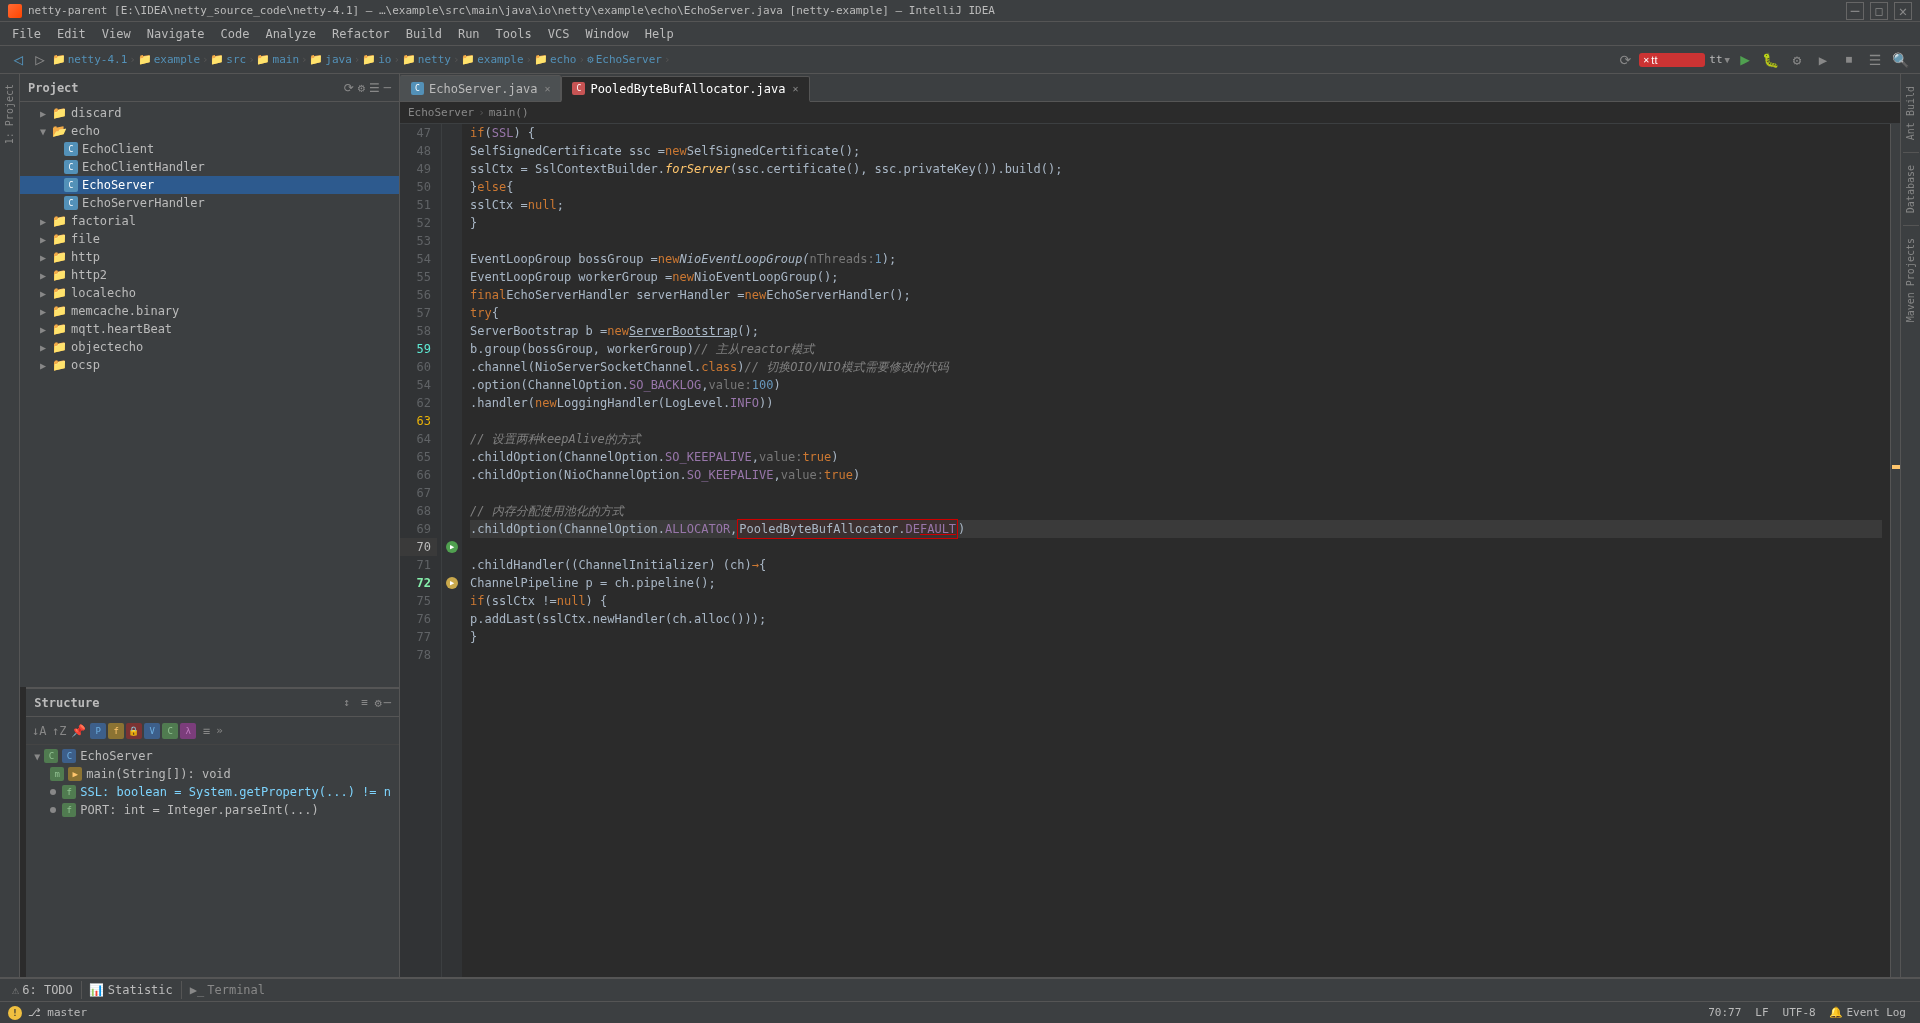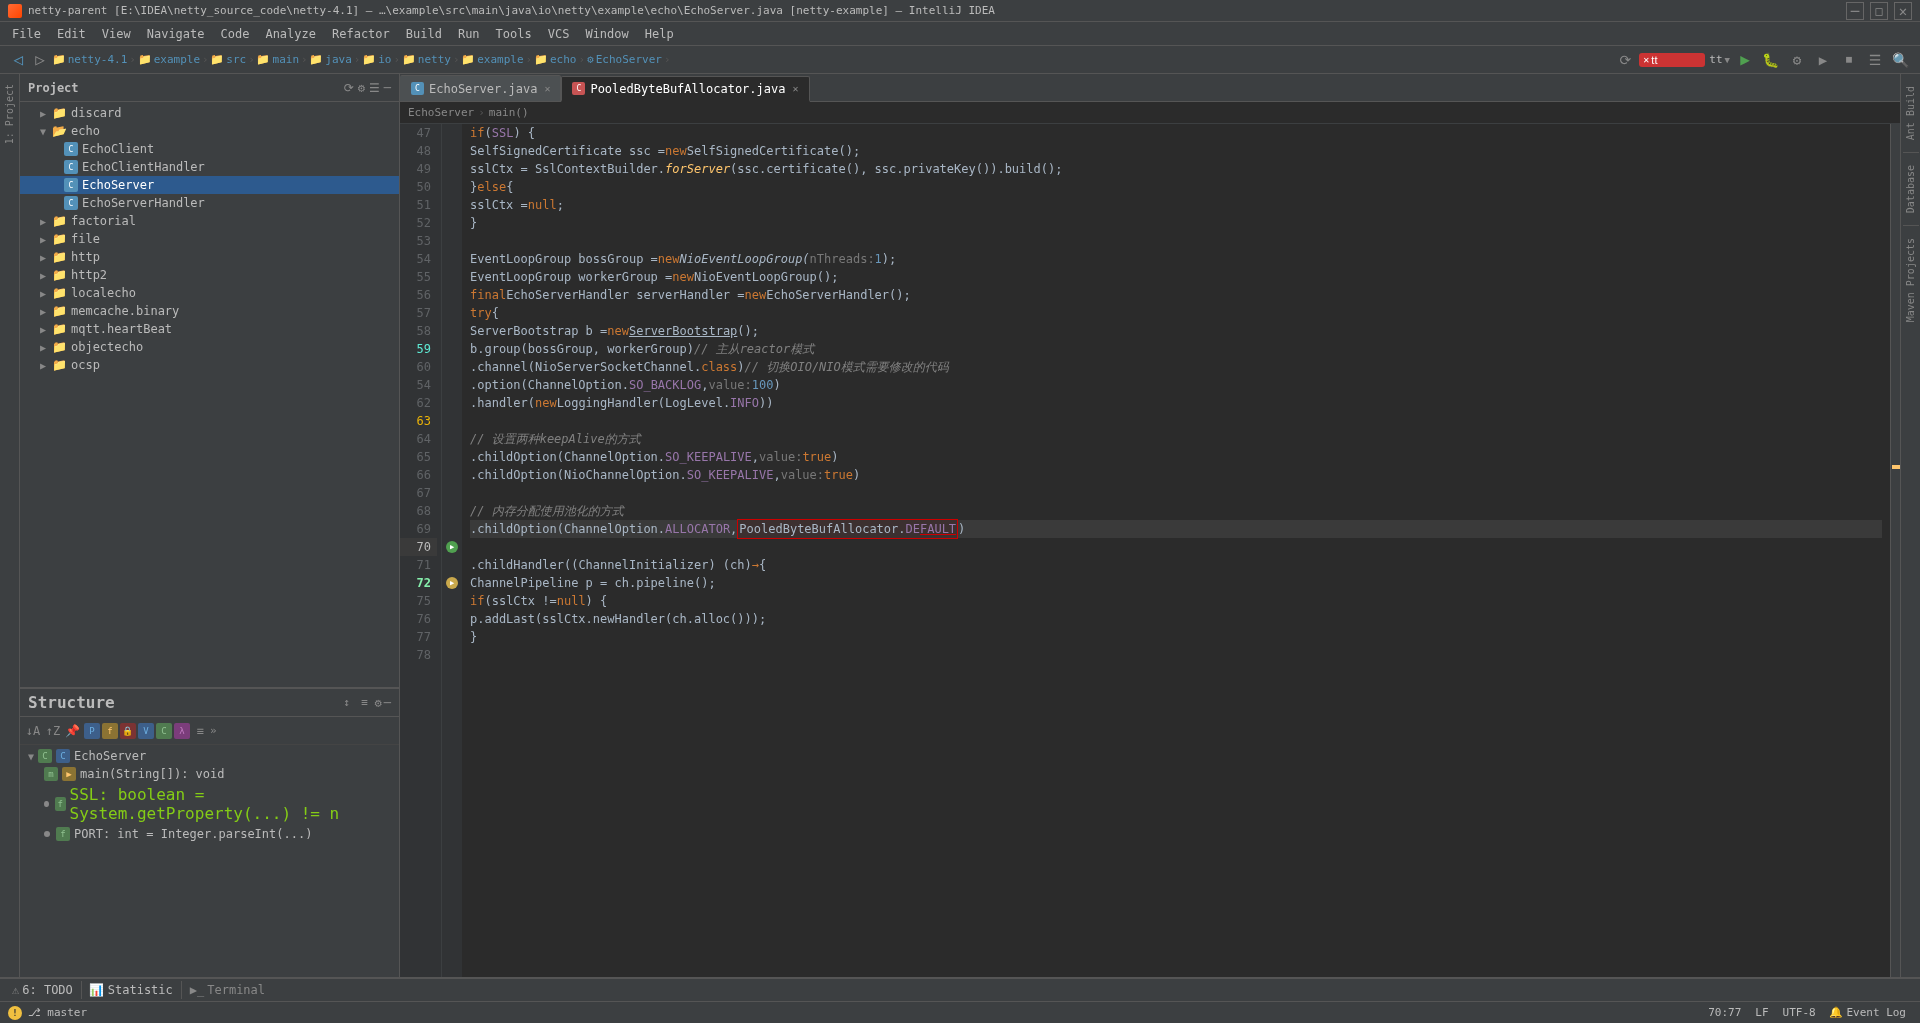--- a/index.html
+++ b/index.html
@@ -261,21 +261,21 @@
           <span style="display:inline-block;width:16px;"></span>
           <span style="width:12px;font-size:10px;color:#888;">▶</span>
           <span style="color:#c9b467;margin-right:4px;">📁</span>
           <span style="color:#bbbbbb;">ocsp</span>
         </div>
       </div>
     </div>
 
     <div id="structure-panel" style="height:290px;background:#3c3f41;display:flex;flex-direction:column;border-right:1px solid #555;border-top:2px solid #555;flex-shrink:0;">
       <div style="height:28px;background:#3c3f41;display:flex;align-items:center;padding:0 8px;border-bottom:1px solid #555;flex-shrink:0;">
-        <span style="font-size:16px;color:#bbbbbb;font-weight:bold;">Structure</span>
+        <span style="font-size:12px;color:#bbbbbb;font-weight:bold;">Structure</span>
         <div style="margin-left:auto;display:flex;gap:2px;align-items:center;">
 
           <span style="cursor:pointer;color:#888;font-size:11px;width:16px;height:16px;display:flex;align-items:center;justify-content:center;">↕</span>
           <span style="cursor:pointer;color:#888;font-size:11px;width:16px;height:16px;display:flex;align-items:center;justify-content:center;">≡</span>
           <span style="cursor:pointer;color:#888;font-size:12px;">⚙</span>
           <span style="cursor:pointer;color:#888;font-size:12px;">─</span>
         </div>
       </div>
 
       <div style="height:28px;background:#3c3f41;display:flex;align-items:center;padding:0 4px;border-bottom:1px solid #444;gap:2px;flex-shrink:0;">
@@ -304,21 +304,21 @@
 
         <div style="display:flex;align-items:center;padding:2px 8px 2px 24px;cursor:pointer;gap:4px;">
           <span style="width:14px;height:14px;background:#507b50;border-radius:2px;display:inline-flex;align-items:center;justify-content:center;font-size:9px;color:#90c090;">m</span>
           <span style="width:14px;height:14px;background:#8b7333;border-radius:2px;display:inline-flex;align-items:center;justify-content:center;font-size:9px;color:#ffc66d;">▶</span>
           <span style="color:#bbbbbb;font-size:12px;">main(String[]): void</span>
         </div>
 
         <div style="display:flex;align-items:center;padding:2px 8px 2px 24px;cursor:pointer;gap:4px;">
           <span style="width:6px;height:6px;background:#888;border-radius:50%;margin-right:2px;display:inline-block;"></span>
           <span style="width:14px;height:14px;background:#507b50;border-radius:2px;display:inline-flex;align-items:center;justify-content:center;font-size:9px;color:#90c090;">f</span>
-          <span style="color:#84cc16;font-size:16px;">SSL: boolean = System.getProperty(...) != n</span>
+          <span style="color:#7dd3fc;font-size:12px;">SSL: boolean = System.getProperty(...) != n</span>
         </div>
 
         <div style="display:flex;align-items:center;padding:2px 8px 2px 24px;cursor:pointer;gap:4px;">
           <span style="width:6px;height:6px;background:#888;border-radius:50%;margin-right:2px;display:inline-block;"></span>
           <span style="width:14px;height:14px;background:#507b50;border-radius:2px;display:inline-flex;align-items:center;justify-content:center;font-size:9px;color:#90c090;">f</span>
           <span style="color:#bbbbbb;font-size:12px;">PORT: int = Integer.parseInt(...)</span>
         </div>
       </div>
     </div>
 

